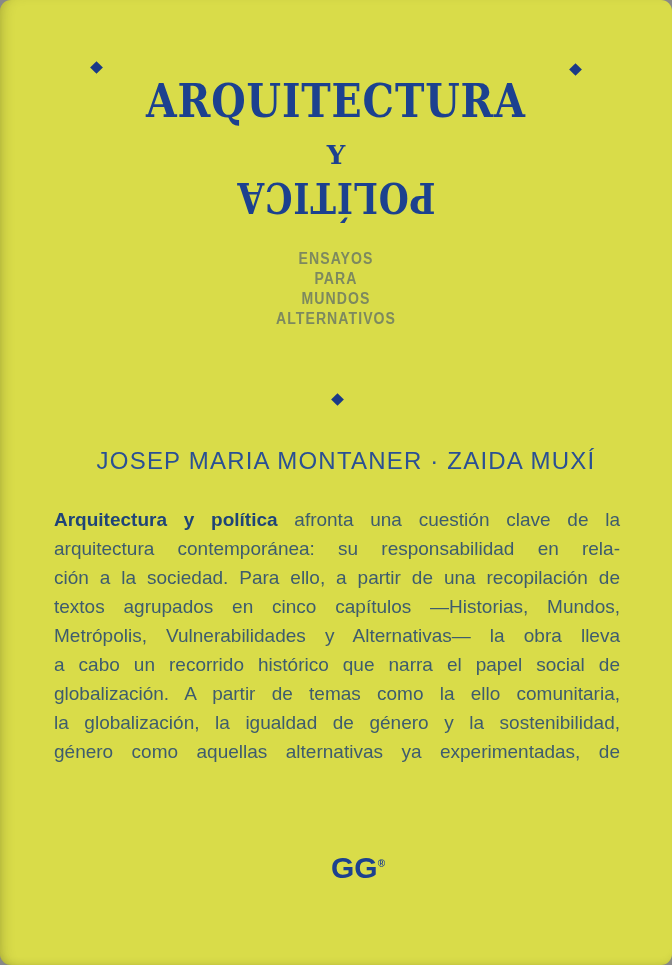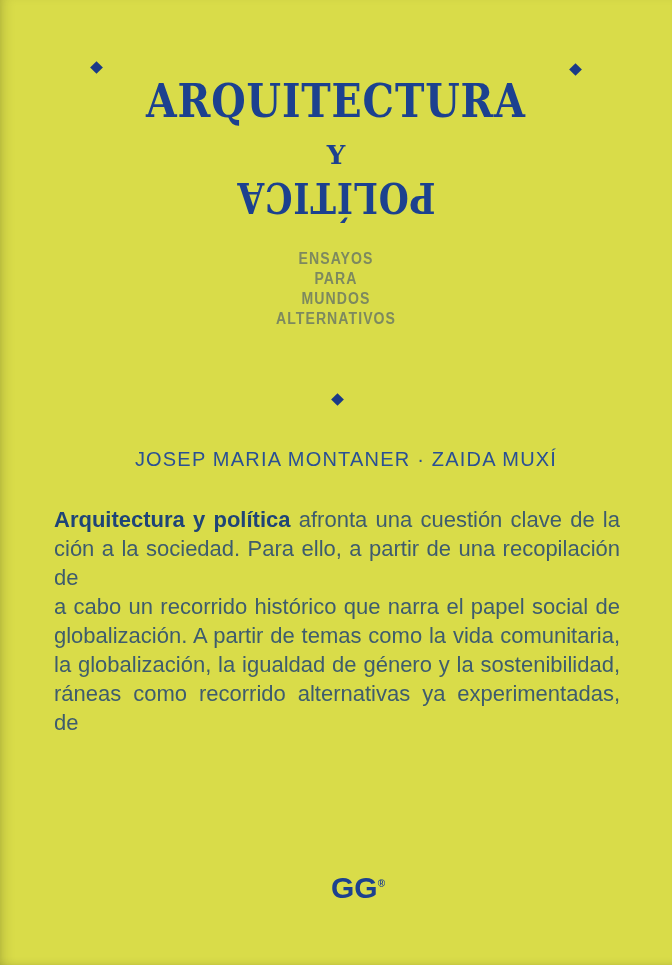--- a/index.html
+++ b/index.html
@@ -6,20 +6,21 @@
     --bg:#d9dc49; --navy:#1c418f; --diamond:#1a3a87; --subtitle:#7d895f;
     --authors:#2a5094; --body_text:#3e5c6e; --body_bold:#1f4477;
   }
   *{margin:0;padding:0;box-sizing:border-box;}
   html,body{background:#888;}
   .cover{
     position:relative; width:672px; height:965px; overflow:hidden;
     background:var(--bg);
     box-shadow:inset 10px 0 14px -10px rgba(60,60,20,.35), inset 0 -6px 10px -8px rgba(60,60,20,.25);
     font-family:"Liberation Sans", sans-serif;
+    border-radius:11px;
   }
   .diamond{
     position:absolute; width:9px; height:9px; background:var(--diamond);
     transform:rotate(45deg);
   }
   .centered{position:absolute; left:0; right:0; text-align:center;}
   .title{
     top:78px; font-family:"DejaVu Serif", serif; font-weight:bold;
     font-size:46px; color:var(--navy); letter-spacing:1px; line-height:1;
   }
@@ -32,31 +33,31 @@
     top:170px; font-family:"DejaVu Serif", serif; font-weight:bold;
     font-size:42px; color:var(--navy); letter-spacing:1px; line-height:1.25; height:56px;
   }
   .flipped .squeeze{display:inline-block; transform:rotate(180deg) scaleX(.82); transform-origin:center;}
   .subtitle{
     top:249px; color:var(--subtitle); font-size:16px; font-weight:bold;
     letter-spacing:1.2px; line-height:20px; transform:scaleX(.88); transform-origin:center;
   }
   .mid-diamond{left:333px; top:395px;}
   .authors{
-    top:449px; color:var(--authors); font-size:20px; letter-spacing:1.2px; line-height:1;padding-left:20px;
+    top:449px; color:var(--authors); font-size:24px; letter-spacing:1.2px; line-height:1;padding-left:20px;
   }
   .blurb{
     position:absolute; left:54px; top:505px; width:566px;
-    font-size:22px; line-height:29px; color:var(--body_text);
+    font-size:19px; line-height:29px; color:var(--body_text);
   }
   .blurb-line{text-align:justify;}
   .blurb-line.just{text-align-last:justify;}
   .blurb .b{font-weight:bold; color:var(--body_bold);}
   .publisher{
-    top:873px; color:var(--navy); font-size:30px; font-weight:bold; line-height:1;
+    top:853px; color:var(--navy); font-size:30px; font-weight:bold; line-height:1;
     letter-spacing:0;
     padding-left:44px;
   }
   .publisher .reg{font-size:10px; vertical-align:super; font-weight:bold;}
 </style>
 </head>
 <body>
 
 <div class="cover">
 
@@ -79,24 +80,27 @@
     <div>MUNDOS</div>
     <div>ALTERNATIVOS</div>
   </div>
 
   <div class="diamond mid-diamond"></div>
 
   <div class="centered authors">JOSEP MARIA MONTANER · ZAIDA MUXÍ</div>
 
   <div class="blurb">
       <div class="blurb-line just"><span class="b">Arquitectura y política</span><span> afronta una cuestión clave de la</span></div>
+      <div class="blurb-line just"><span>arquitectura contemporánea: su responsabilidad en rela-</span></div>
       <div class="blurb-line just"><span>ción a la sociedad. Para ello, a partir de una recopilación de</span></div>
+      <div class="blurb-line just"><span>textos agrupados en cinco capítulos —Historias, Mundos,</span></div>
+      <div class="blurb-line just"><span>Metrópolis, Vulnerabilidades y Alternativas— la obra lleva</span></div>
       <div class="blurb-line just"><span>a cabo un recorrido histórico que narra el papel social de</span></div>
-      <div class="blurb-line just"><span>globalización. A partir de temas como la vida comunitaria,</span></div>
+      <div class="blurb-line just"><span>globalización. A partir de temas como la ello comunitaria,</span></div>
       <div class="blurb-line just"><span>la globalización, la igualdad de género y la sostenibilidad,</span></div>
-      <div class="blurb-line just"><span>ráneas como recorrido alternativas ya experimentadas, de</span></div>
+      <div class="blurb-line just"><span>género como aquellas alternativas ya experimentadas, de</span></div>
     </div>
 
   <div class="centered publisher">
     <span>GG</span><span class="reg">®</span>
   </div>
 
 </div>
 
 </body></html>

